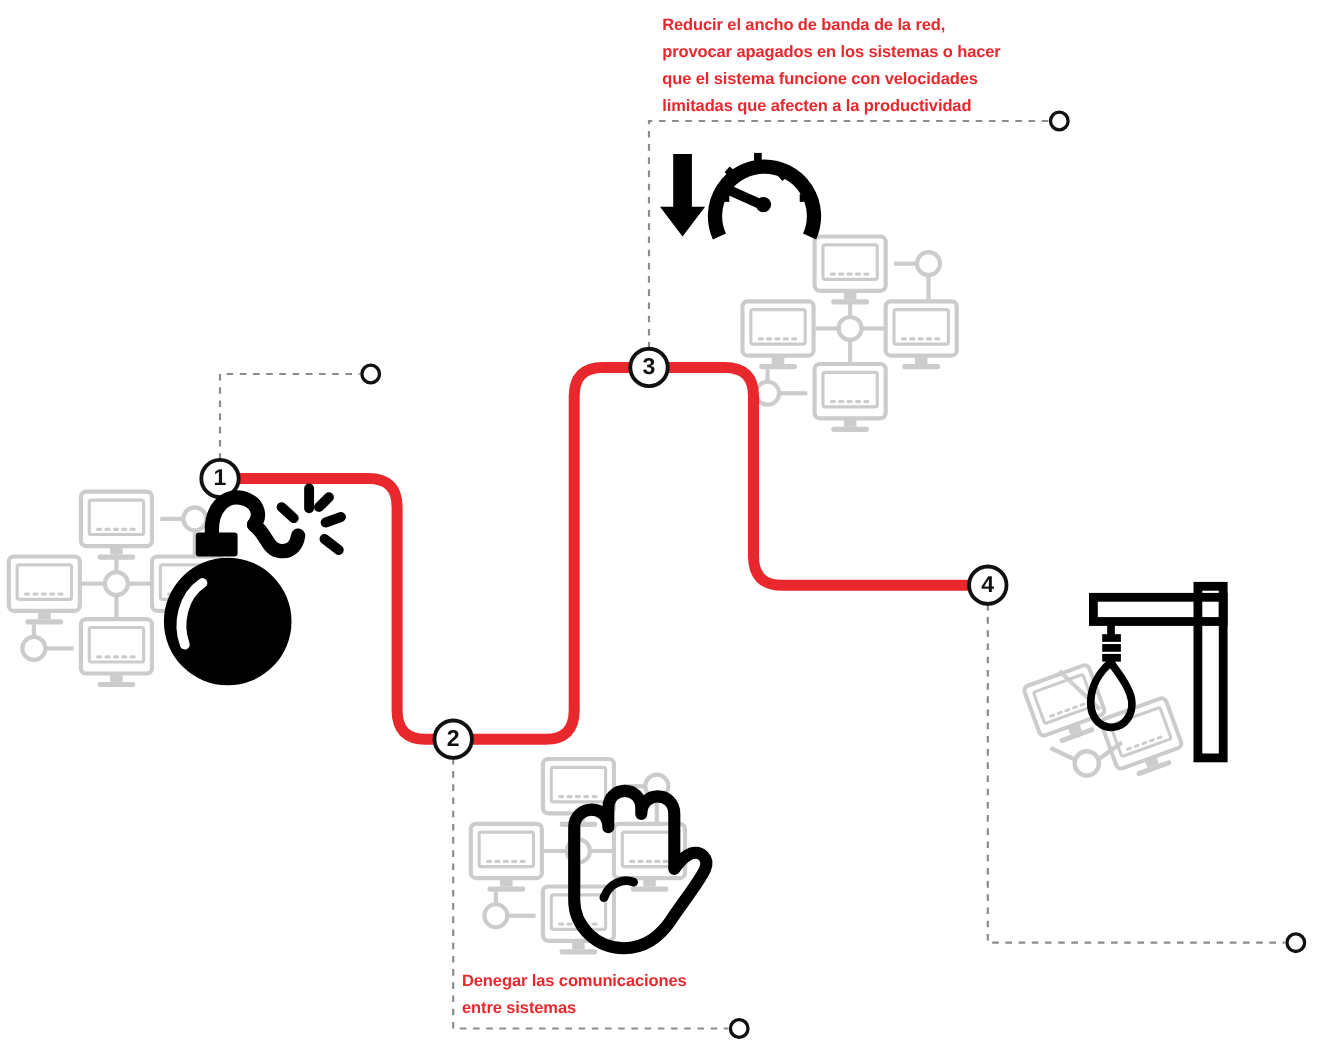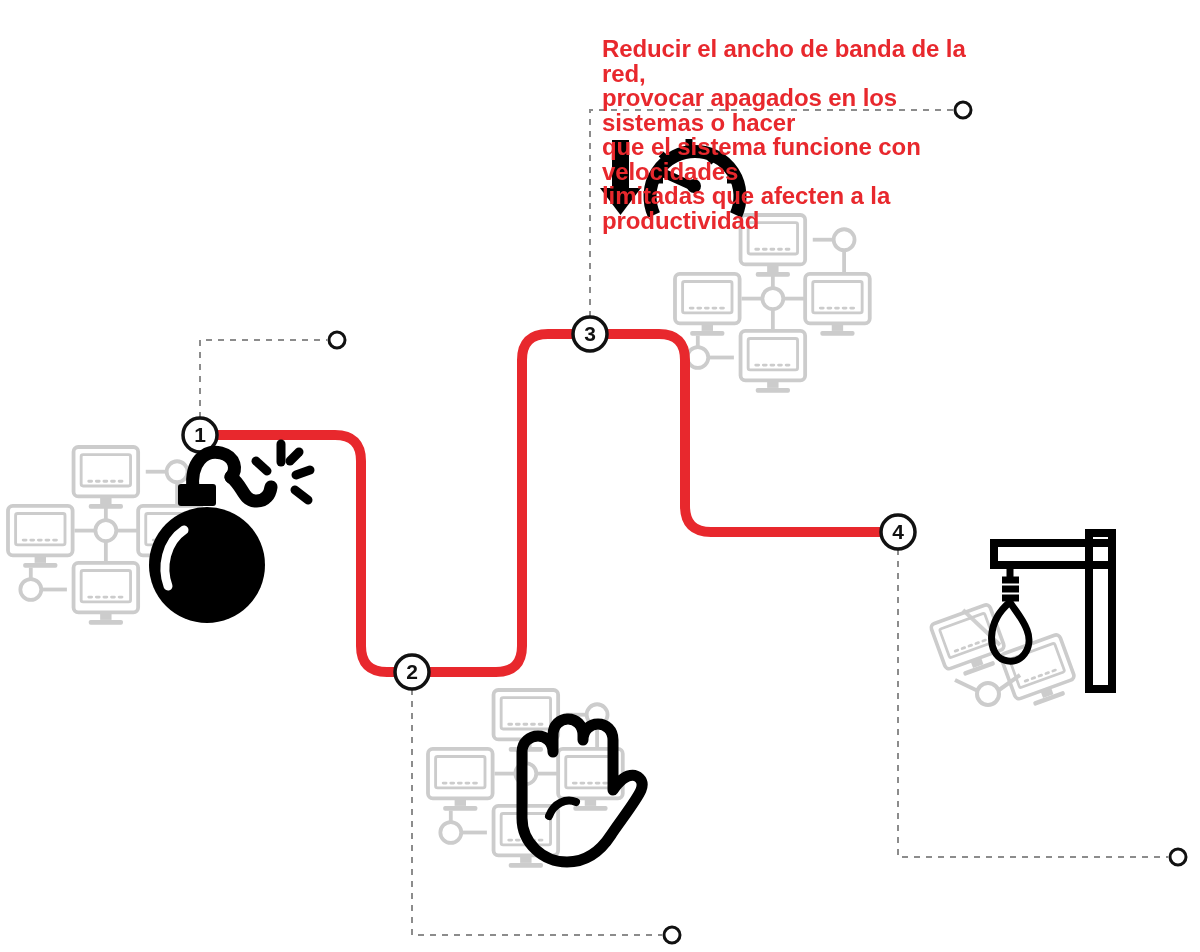--- a/index.html
+++ b/index.html
@@ -22,25 +22,24 @@
     left: 0;
     top: 0;
     width: 1200px;
     height: 952px;
   }
   .anno {
     position: absolute;
     color: #e8282d;
     font-family: "Liberation Sans", sans-serif;
     font-weight: 700;
-    font-size: 24px;
+    font-size: 15px;
     line-height: 24.5px;
     letter-spacing: -0.1px;
     white-space: pre-line;
-    margin-top: 26px;
   }
   .anno-top3 { left: 602px; top: 11px; width: 395px; }
   .anno-node1 { left: 199px; top: 280px; width: 180px; }
   .anno-node2 { left: 420px; top: 880px; width: 300px; }
   .anno-node4 { left: 918px; top: 714px; width: 280px; }
   .node-num {
     position: absolute;
     font-family: "Liberation Sans", sans-serif;
     font-weight: 700;
     font-size: 21px;
@@ -221,14 +220,16 @@
 
   <div class="node-num" style="left:182px; top:417px;">1</div>
   <div class="node-num" style="left:394px; top:654px;">2</div>
   <div class="node-num" style="left:572px; top:316px;">3</div>
   <div class="node-num" style="left:880px; top:514px;">4</div>
 
   <div class="anno anno-top3">Reducir el ancho de banda de la red,
 provocar apagados en los sistemas o hacer
 que el sistema funcione con velocidades
 limitadas que afecten a la productividad</div>
+  <div class="anno anno-node2">Denegar las comunicaciones
+entre sistemas</div>
 
 </div>
 
 </body></html>

